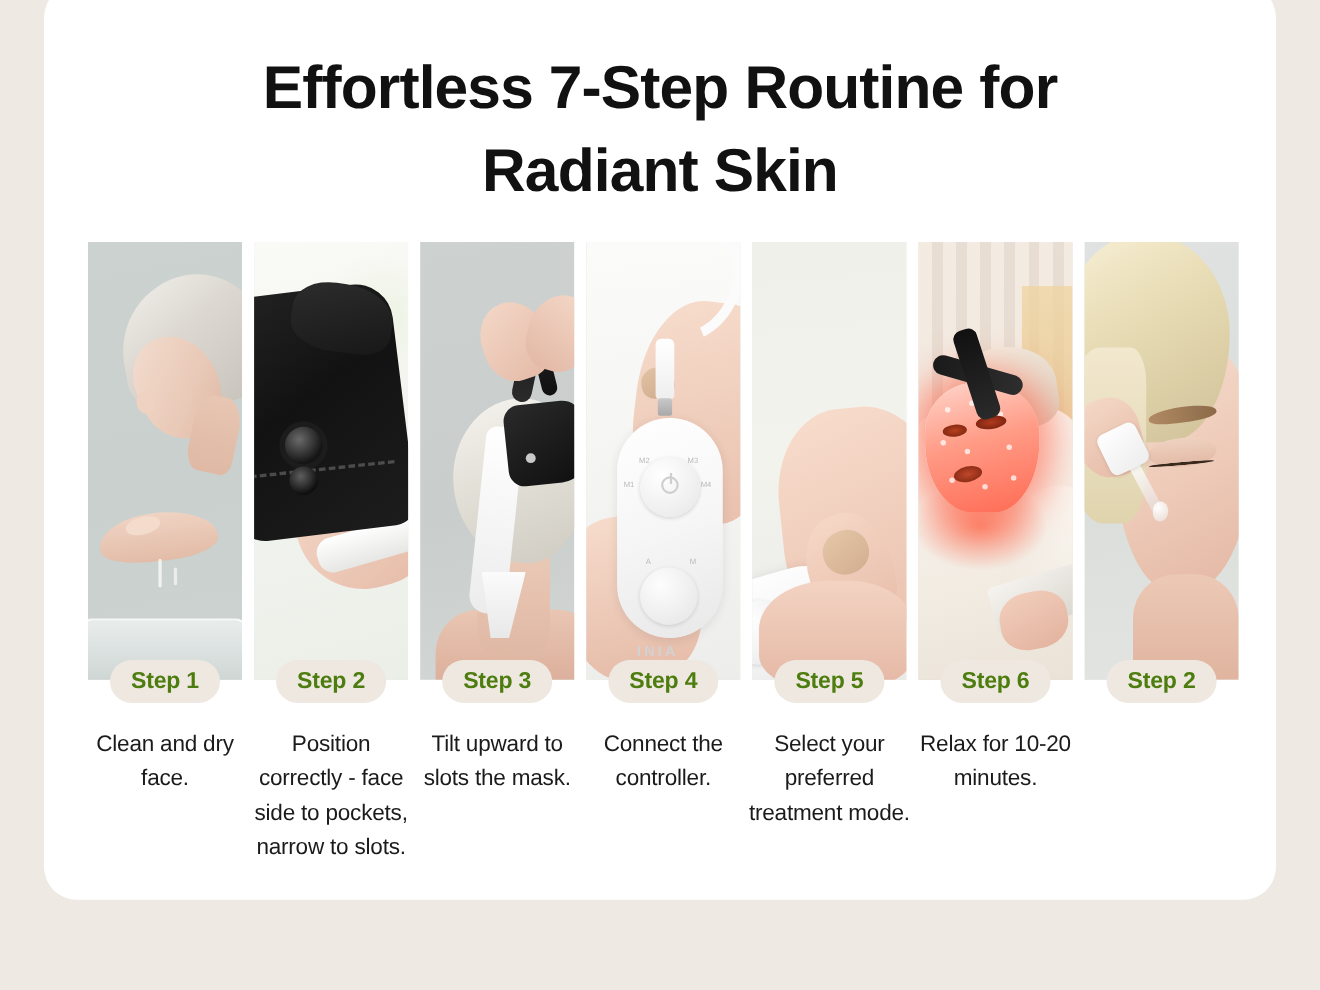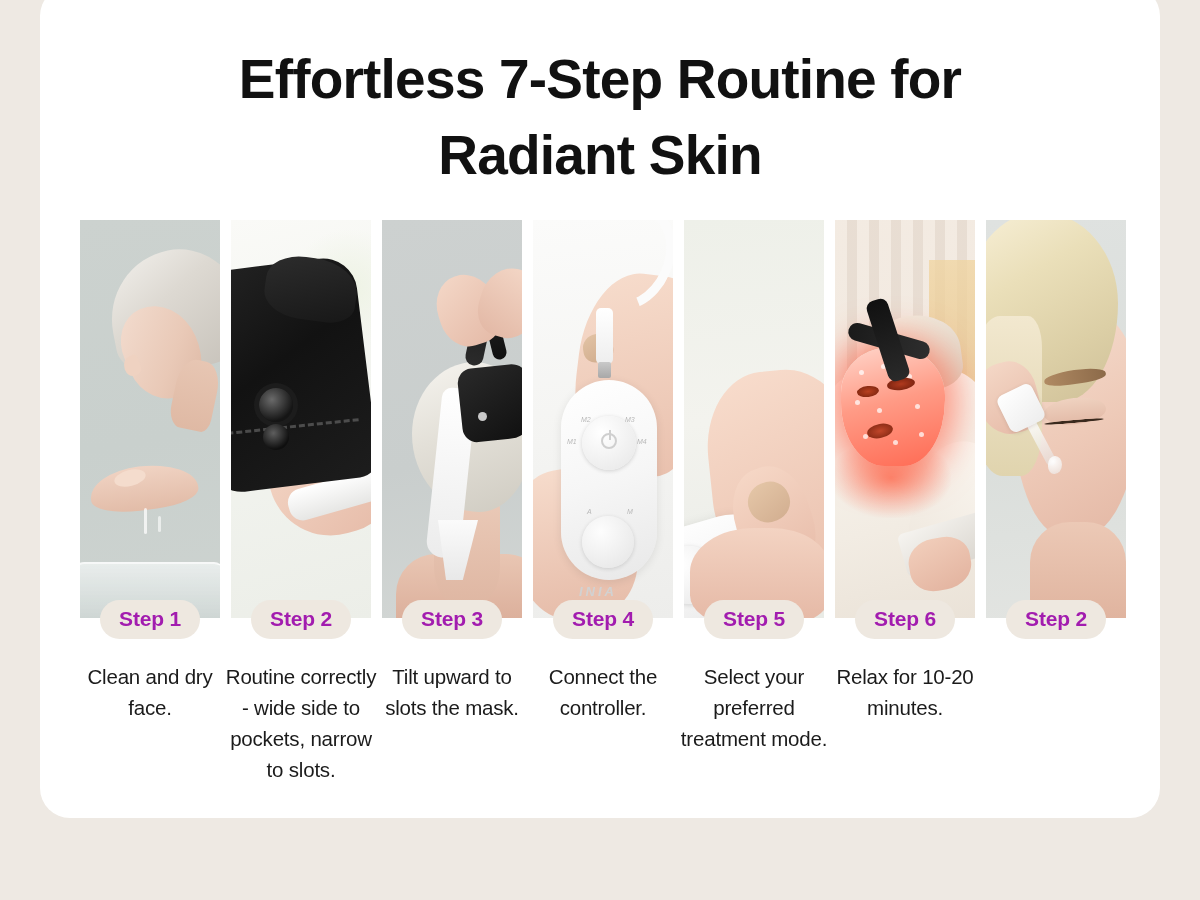--- a/index.html
+++ b/index.html
@@ -83,37 +83,37 @@
     z-index: 5;
     margin-top: -18px;
     min-width: 100px;
     padding: 7px 18px 8px;
     background: #EEE8E0;
     border-radius: 999px;
     text-align: center;
     font-size: 21px;
     font-weight: 700;
     letter-spacing: -0.2px;
-    color: #a21caf;
+    color: #4d7c0f;
     white-space: nowrap;
   }
 
   .caption {
     margin-top: 22px;
     width: 152px;
     text-align: center;
     font-size: 20.5px;
     line-height: 1.52;
     color: #1b1b1b;
     letter-spacing: -0.2px;
   }
 
   
 
-  .sc { position:absolute; inset:0;font-style:italic; }
+  .sc { position:absolute; inset:0; }
   .el { position:absolute; }
 
   
   .s1-bg { inset:0; background:linear-gradient(170deg,#ccd2cf 0%,#c9d0cd 55%,#cdd3d0 100%); }
   .s1-hair {
     width:132px; height:120px; left:30px; top:30px;
     background:linear-gradient(150deg,#f2f0ec 0%,#ddd9d2 40%,#c6c1b9 100%);
     border-radius:64% 58% 40% 46% / 72% 66% 36% 32%;
     transform:rotate(-11deg);
   }
@@ -508,21 +508,21 @@
             <div class="el s2-device"></div>
             <div class="el s2-cloth"></div>
             <div class="el s2-flap"></div>
             <div class="el s2-seam"></div>
             <div class="el s2-snap"></div>
             <div class="el s2-snap2"></div>
           </div>
         </div>
       </div>
       <div class="badge">Step 2</div>
-      <div class="caption">Routine correctly - wide side to pockets, narrow to slots.</div>
+      <div class="caption">Position correctly - face side to pockets, narrow to slots.</div>
     </div>
 
     <div class="step-col">
       <div class="photo-wrap">
         <div class="photo">
           <div class="sc">
             <div class="el s3-bg"></div>
             <div class="el s3-shoulder"></div>
             <div class="el s3-neck"></div>
             <div class="el s3-hair"></div>

